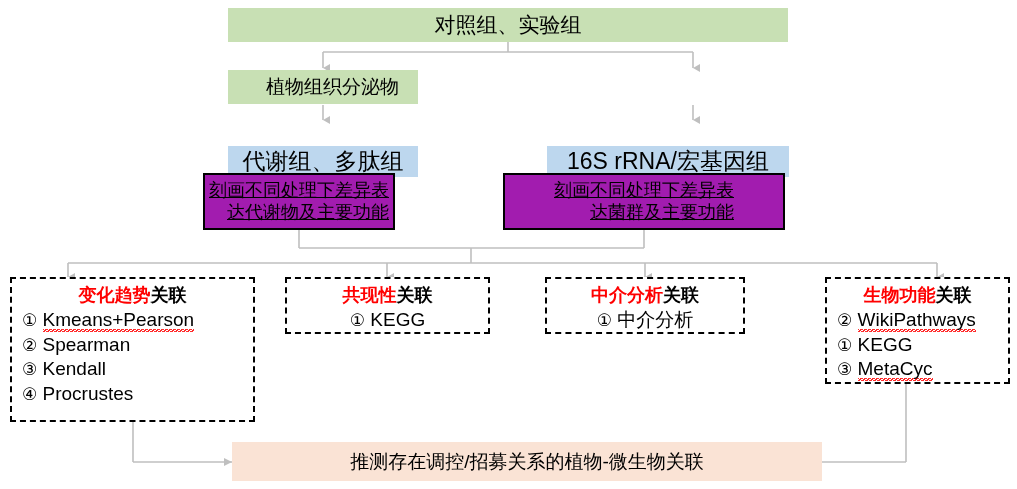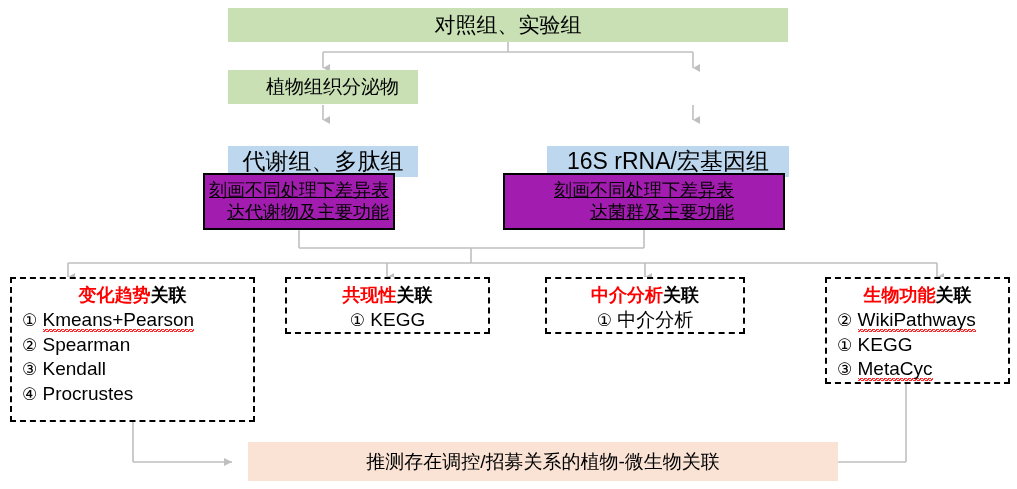--- a/index.html
+++ b/index.html
@@ -219,17 +219,17 @@
     <div class="grp-item">
       <span class="num">①</span>
       <span>KEGG</span>
     </div>
     <div class="grp-item">
       <span class="num">③</span>
       <span class="sq">MetaCyc</span>
     </div>
   </div>
 
-  <div class="box fill-peach t-bottom" style="left:248px; top:442px; width:590px; height:39px;">
+  <div class="box fill-peach t-bottom" style="left:232px; top:442px; width:590px; height:39px;">
     <span>推测存在调控/招募关系的植物-微生物关联</span>
   </div>
 
 </div>
 
 </body></html>

